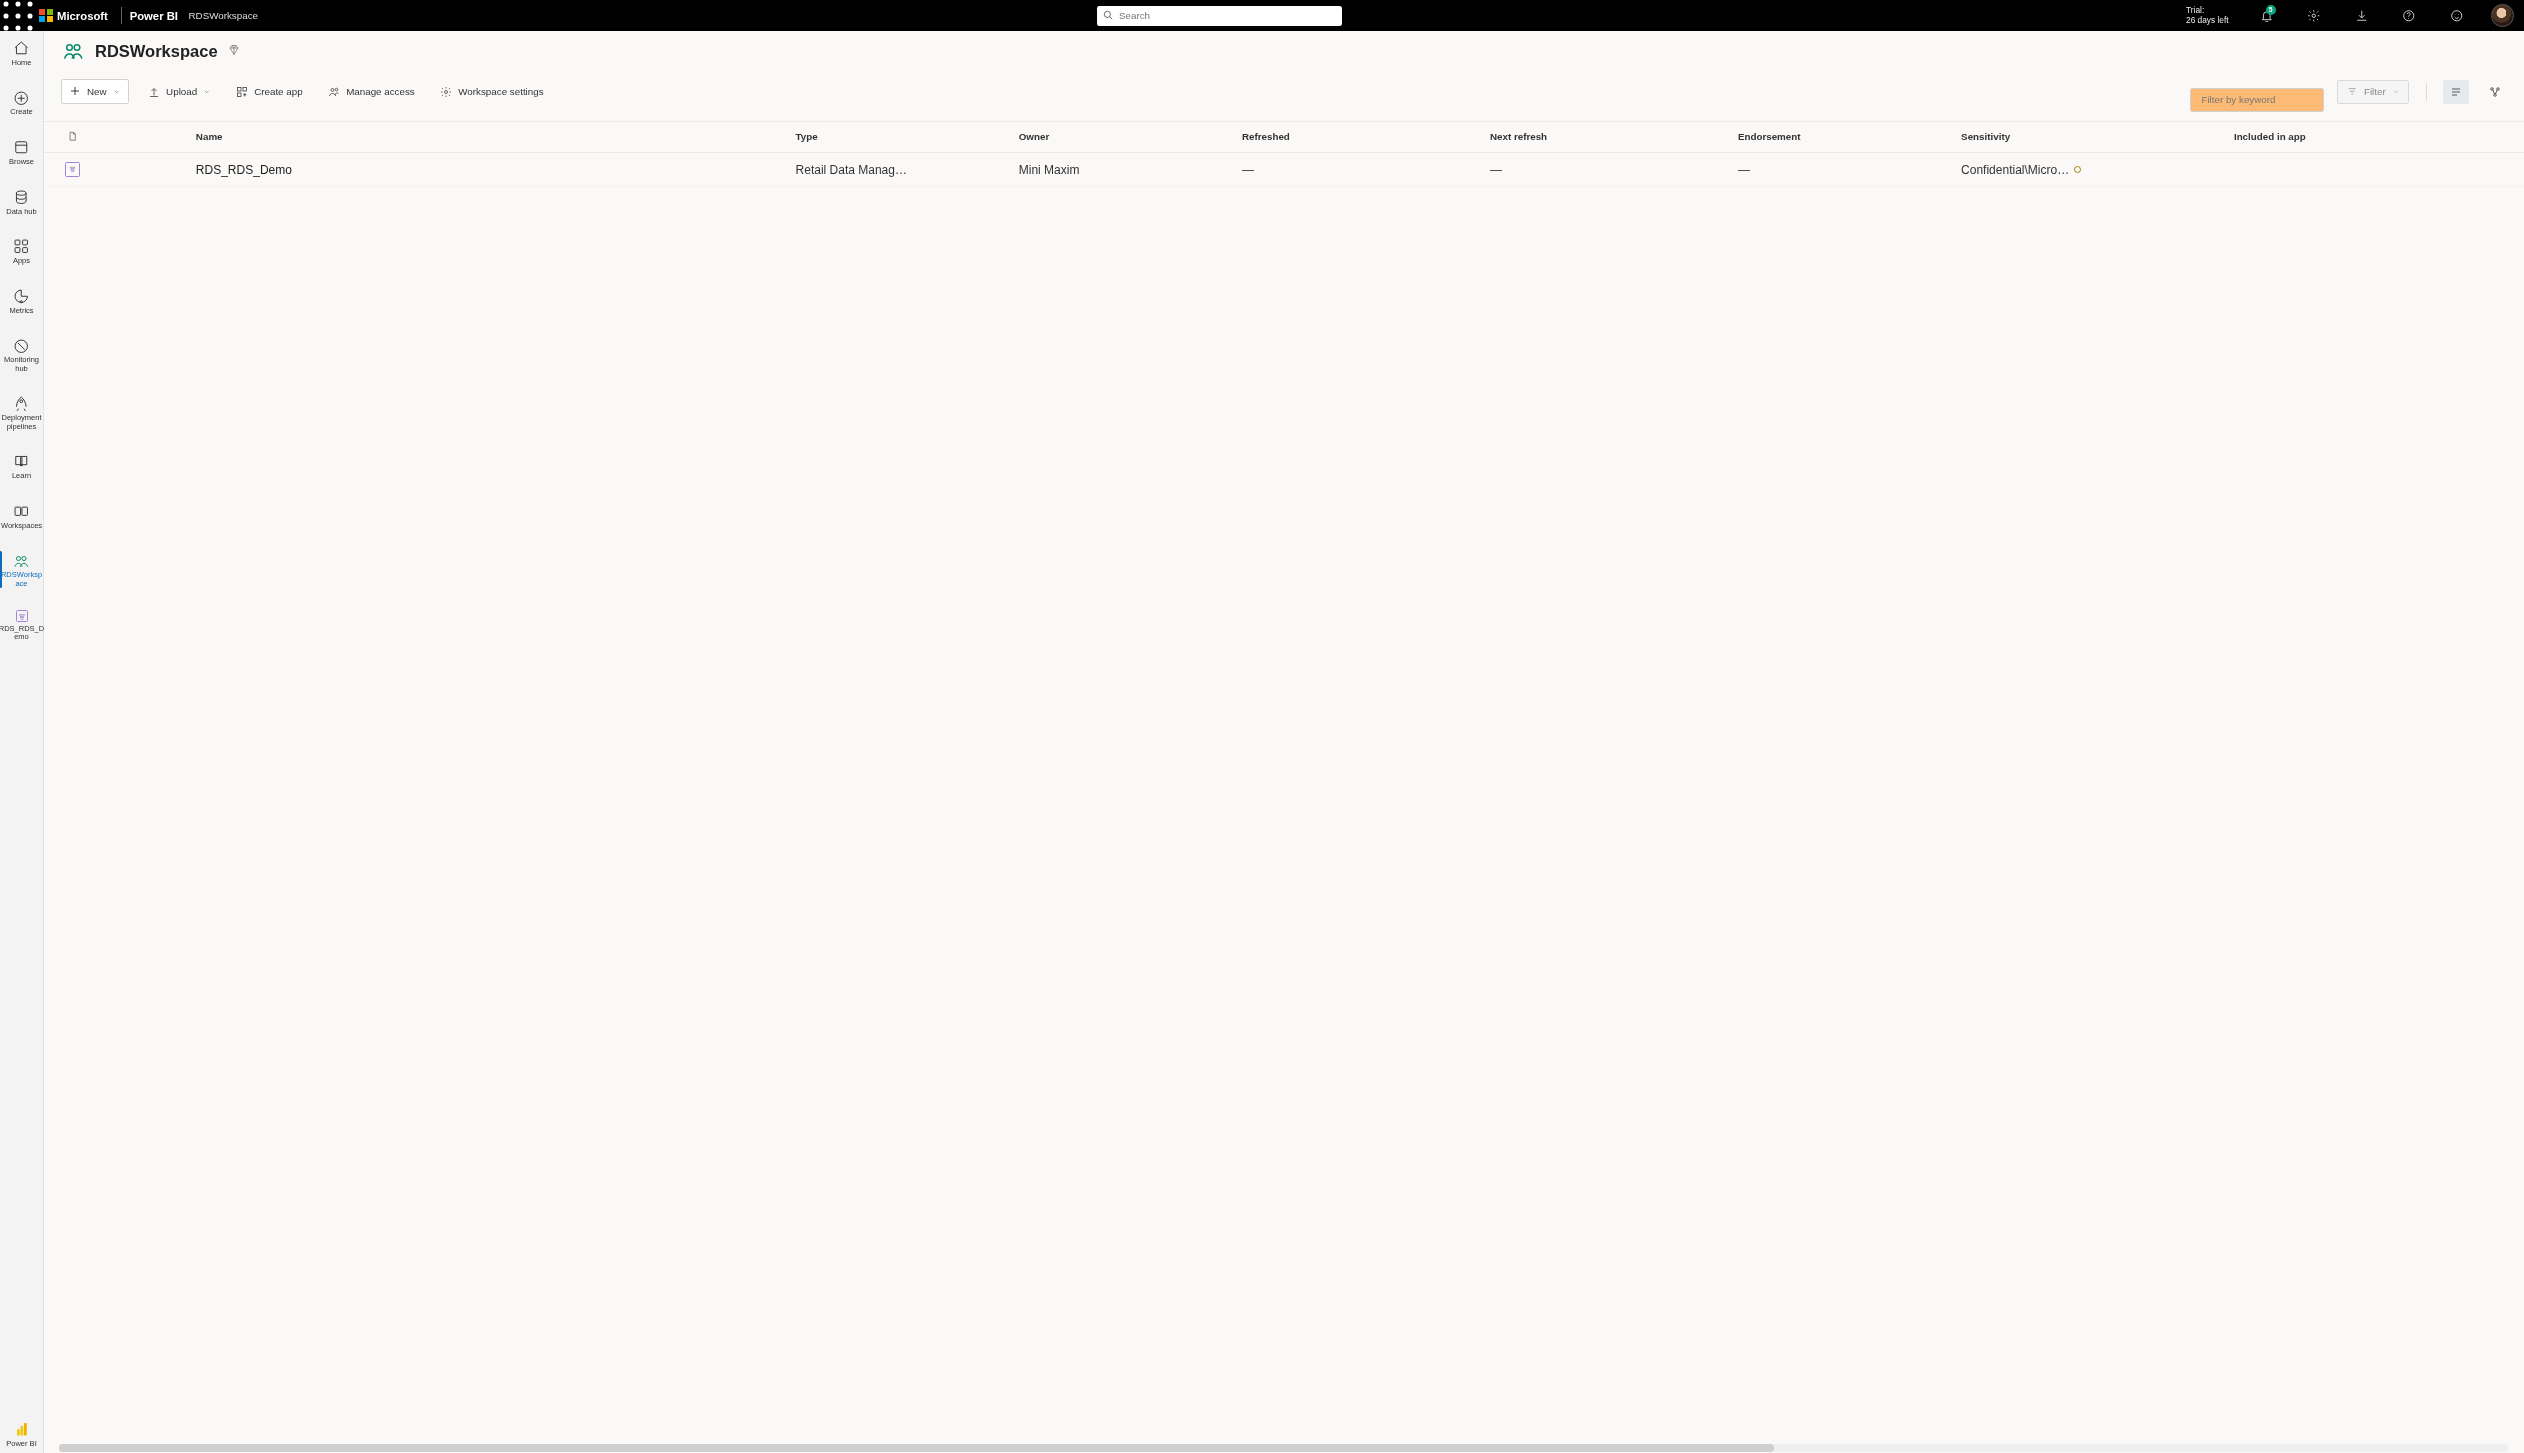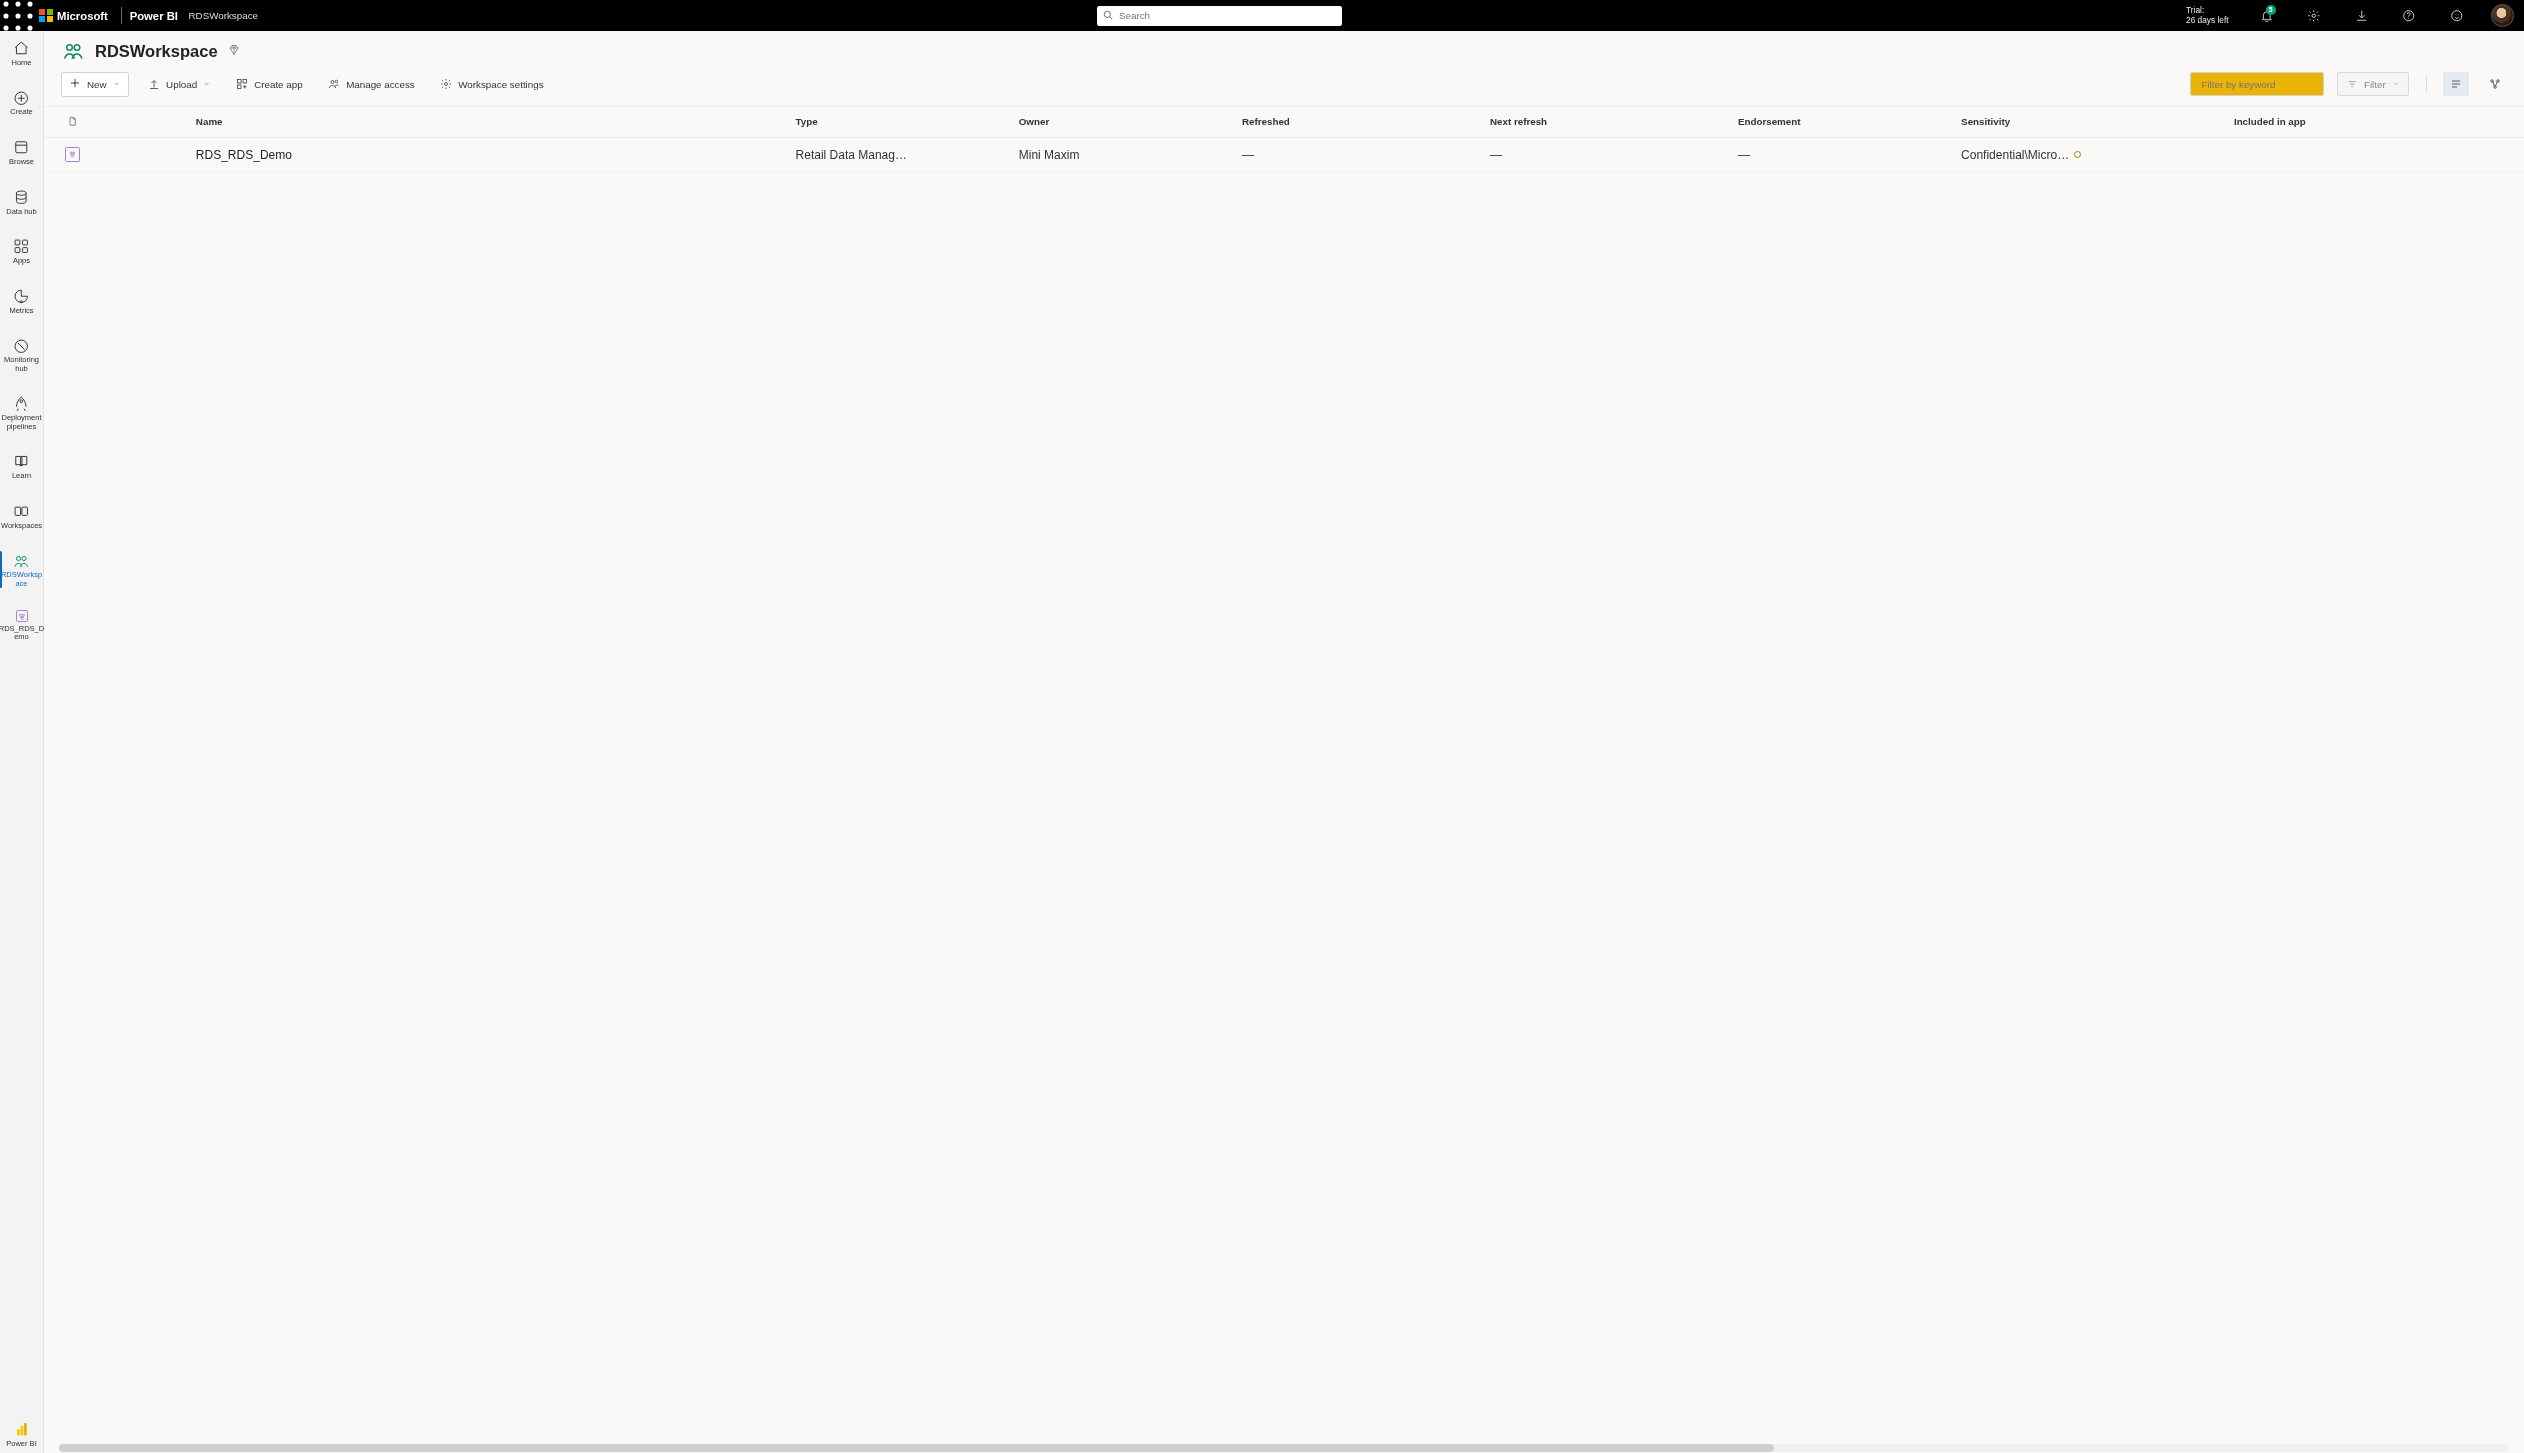--- a/index.html
+++ b/index.html
@@ -62,21 +62,21 @@
     .page-head .diamond svg { width:12px; height:12px; stroke:#666; fill:none; stroke-width:1.4;}
 
     
     .toolbar { display:flex; align-items:center; padding: 3px 16.5px 9px 16.5px; gap:13.5px; border-bottom:0.8px solid #ebebeb; }
     .toolbar .btn { display:flex; align-items:center; gap:6px; font-size:9.8px; color:#333; cursor:pointer; padding:4.5px 6px; }
     .toolbar .btn svg { width:12px; height:12px; stroke:#333; fill:none; stroke-width:1.5; }
     .toolbar .btn.new { border:0.8px solid #d1d1d1; border-radius:2.3px; padding:4.5px 7.5px; background:#fff; }
     .toolbar .btn.new .plus svg { stroke:#000; }
     .toolbar .btn .chev { width:7.5px; height:7.5px; }
     .toolbar .grow { flex:1; }
-    .toolbar .filter-input { display:flex; align-items:center; border:0.8px solid #d1d1d1; border-radius:2.3px; height:24px; width:134px; padding:0 6px; background:#eab308;}
+    .toolbar .filter-input { display:flex; align-items:center; border:0.8px solid #d1d1d1; border-radius:2.3px; height:24px; width:134px; padding:0 6px; background:#fdba74;margin-top:16px;}
     .toolbar .filter-input svg { width:10.5px; height:10.5px; stroke:#666; fill:none; stroke-width:1.6;}
     .toolbar .filter-input input { flex:1; border:none; outline:none; font-size:9.8px; margin-left:4.5px; background:transparent; color:#444;}
     .toolbar .filter-btn { display:flex; align-items:center; gap:6px; border:0.8px solid #d8d8d8; border-radius:2.3px; height:24px; padding:0 9px; color:#888; background:#f5f5f5;}
     .toolbar .filter-btn svg { width:10.5px; height:10.5px; stroke:#888; fill:none; stroke-width:1.6;}
     .toolbar .vdiv { width:0.8px; height:18px; background:#dcdcdc; margin:0 3px;}
     .toolbar .iconbtn { width:25.5px; height:24px; display:flex; align-items:center; justify-content:center; border-radius:2.3px; cursor:pointer;}
     .toolbar .iconbtn.active { background:#e4eaf0; }
     .toolbar .iconbtn svg { width:12px; height:12px; stroke:#333; fill:none; stroke-width:1.6;}
 
     

